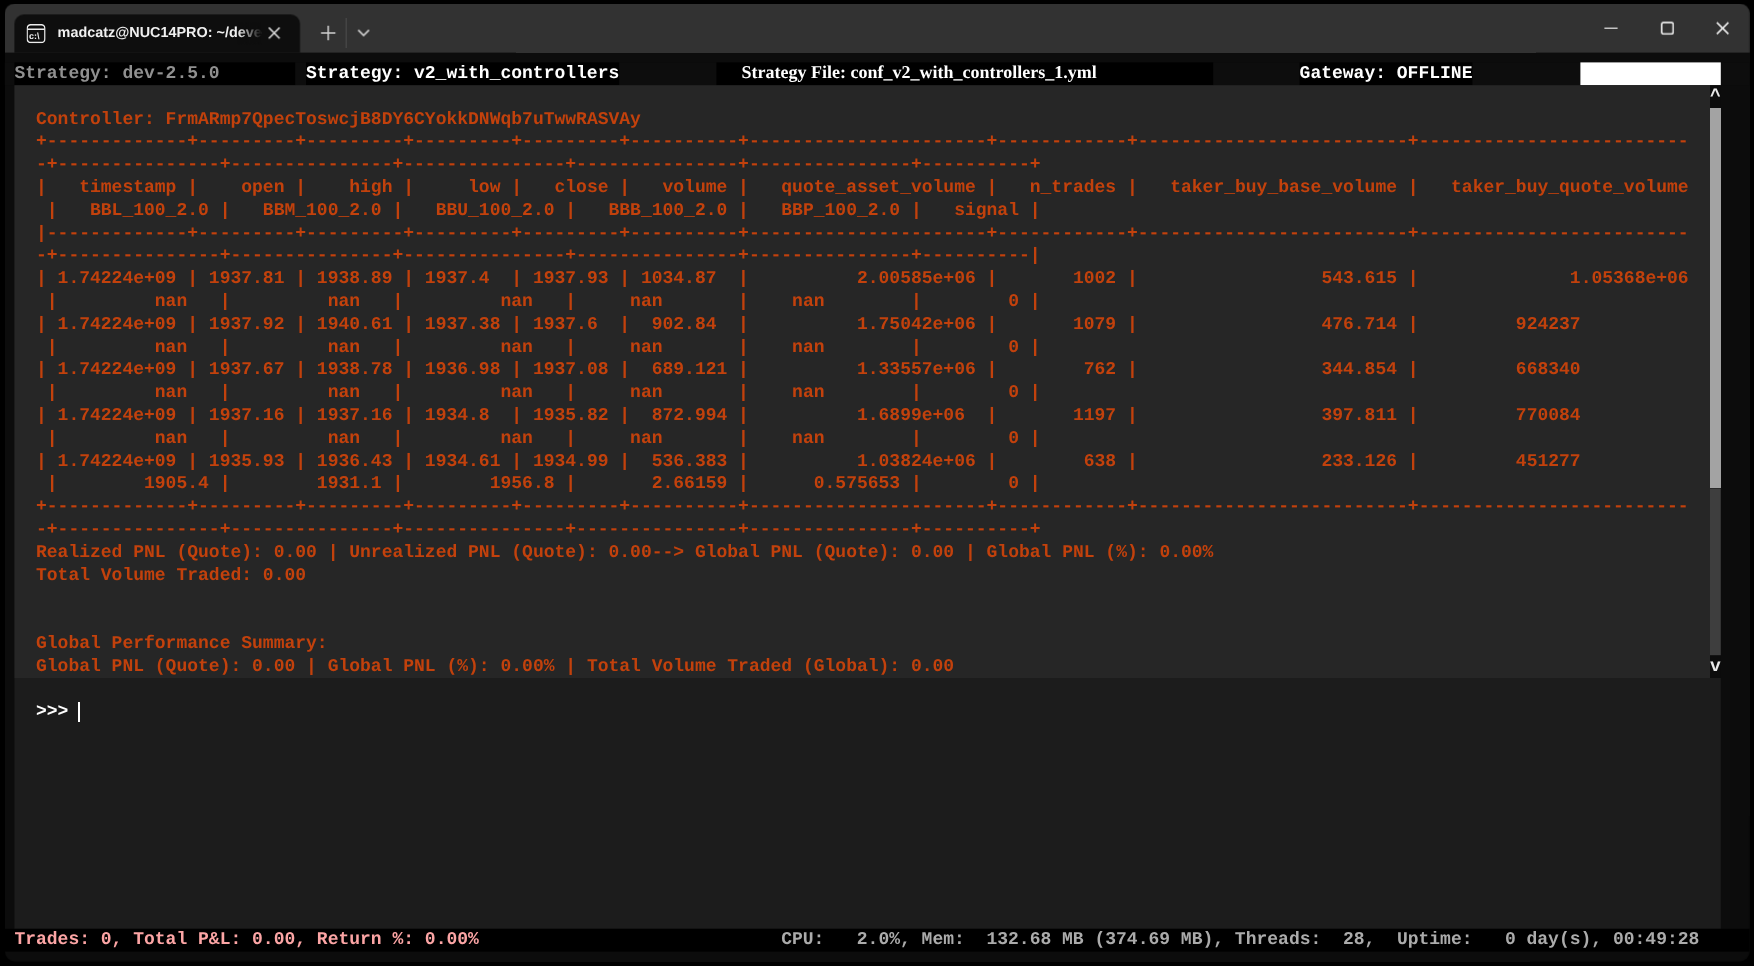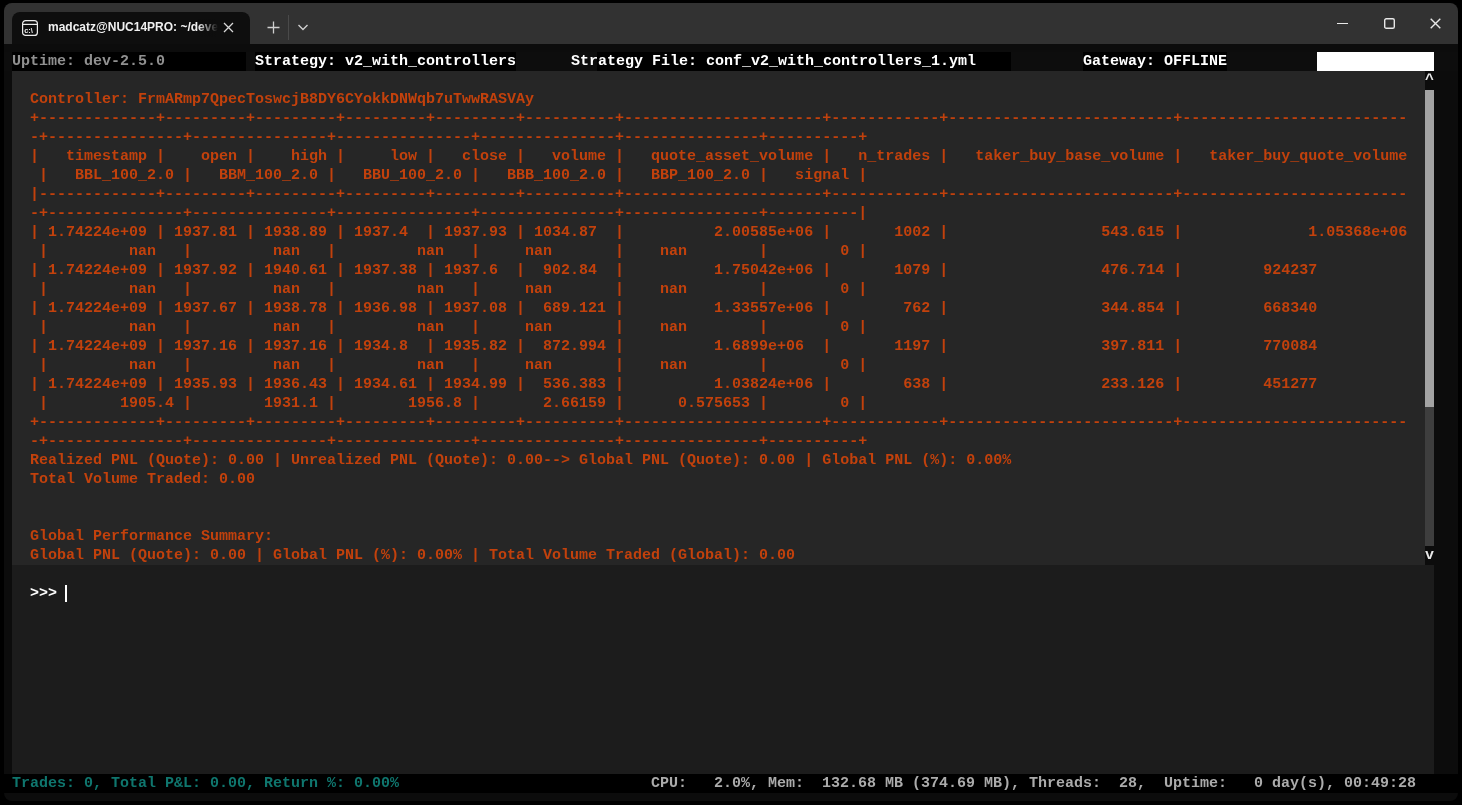--- a/index.html
+++ b/index.html
@@ -37,23 +37,23 @@
 </svg>
 <svg class="abs" style="left:1430px;top:18px;" width="11" height="11" viewBox="0 0 11 11">
  <path d="M0.7 0.7 L10.3 10.3 M10.3 0.7 L0.7 10.3" stroke="#e8e8e8" stroke-width="1.4"></path>
 </svg>
 
 <div class="abs" style="left:4px;top:52px;width:1454px;height:19px;background:#0d0d0d;"></div>
 <div class="abs" style="left:12px;top:52px;width:234px;height:19px;background:#000;"></div>
 <div class="abs" style="left:255px;top:52px;width:261px;height:19px;background:#000;"></div>
 <div class="abs" style="left:597px;top:52px;width:414px;height:19px;background:#000;"></div>
 <div class="abs" style="left:1083px;top:52px;width:144px;height:19px;background:#000;"></div>
-<div class="abs mono" style="left:12px;top:52px;color:#909090;">Uptime: dev-2.5.0</div>
+<div class="abs mono" style="left:12px;top:52px;color:#909090;">Strategy: dev-2.5.0</div>
 <div class="abs mono" style="left:255px;top:52px;color:#fff;text-align:center;">Strategy: v2_with_controllers</div>
-<div class="abs mono" style="left:571px;top:52px;color:#fff;">Strategy File: conf_v2_with_controllers_1.yml</div>
+<div class="abs mono" style="left:618px;top:52px;color:#fff;font-family:Liberation Serif, serif;">Strategy File: conf_v2_with_controllers_1.yml</div>
 <div class="abs mono" style="left:1083px;top:52px;color:#fff;">Gateway: OFFLINE</div>
 <div class="abs" style="left:1317px;top:52px;width:117px;height:19px;background:#fff;"></div>
 <div class="abs mono" style="left:1250px;top:52px;color:#d946ef;margin-top:27px;">&lt; log pane</div>
 
 <div class="abs" style="left:12px;top:71px;width:1413px;height:494px;background:#262626;"></div>
 <div class="abs mono" style="left:30px;top:71px;color:#c2410c;">
 Controller: FrmARmp7QpecToswcjB8DY6CYokkDNWqb7uTwwRASVAy
 +-------------+---------+---------+---------+---------+----------+----------------------+------------+-------------------------+-------------------------
 -+---------------+---------------+---------------+---------------+---------------+----------+
 |   timestamp |    open |    high |     low |   close |   volume |   quote_asset_volume |   n_trades |   taker_buy_base_volume |   taker_buy_quote_volume
@@ -83,13 +83,13 @@
 <div class="abs" style="left:1425px;top:90px;width:9px;height:317px;background:#a3a3a3;"></div>
 <div class="abs" style="left:1425px;top:407px;width:9px;height:139px;background:#3e3e3e;"></div>
 <div class="abs mono" style="left:1425px;top:71px;color:#e8e8e8;">^</div>
 <div class="abs mono" style="left:1425px;top:546px;color:#e8e8e8;">v</div>
 
 <div class="abs" style="left:12px;top:565px;width:1422px;height:209px;background:#1c1c1c;"></div>
 <div class="abs mono" style="left:30px;top:584px;color:#fff;">&gt;&gt;&gt;</div>
 <div class="abs" style="left:65px;top:585px;width:2px;height:17px;background:#fff;"></div>
 
 <div class="abs" style="left:4px;top:774px;width:1454px;height:19px;background:#000;"></div>
-<div class="abs mono" style="left:12px;top:774px;color:#0f766e;">Trades: 0, Total P&amp;L: 0.00, Return %: 0.00%</div>
+<div class="abs mono" style="left:12px;top:774px;color:#fca5a5;">Trades: 0, Total P&amp;L: 0.00, Return %: 0.00%</div>
 <div class="abs mono" style="left:651px;top:774px;color:#ababab;">CPU:   2.0%, Mem:  132.68 MB (374.69 MB), Threads:  28,  Uptime:   0 day(s), 00:49:28</div>
 </body></html>

